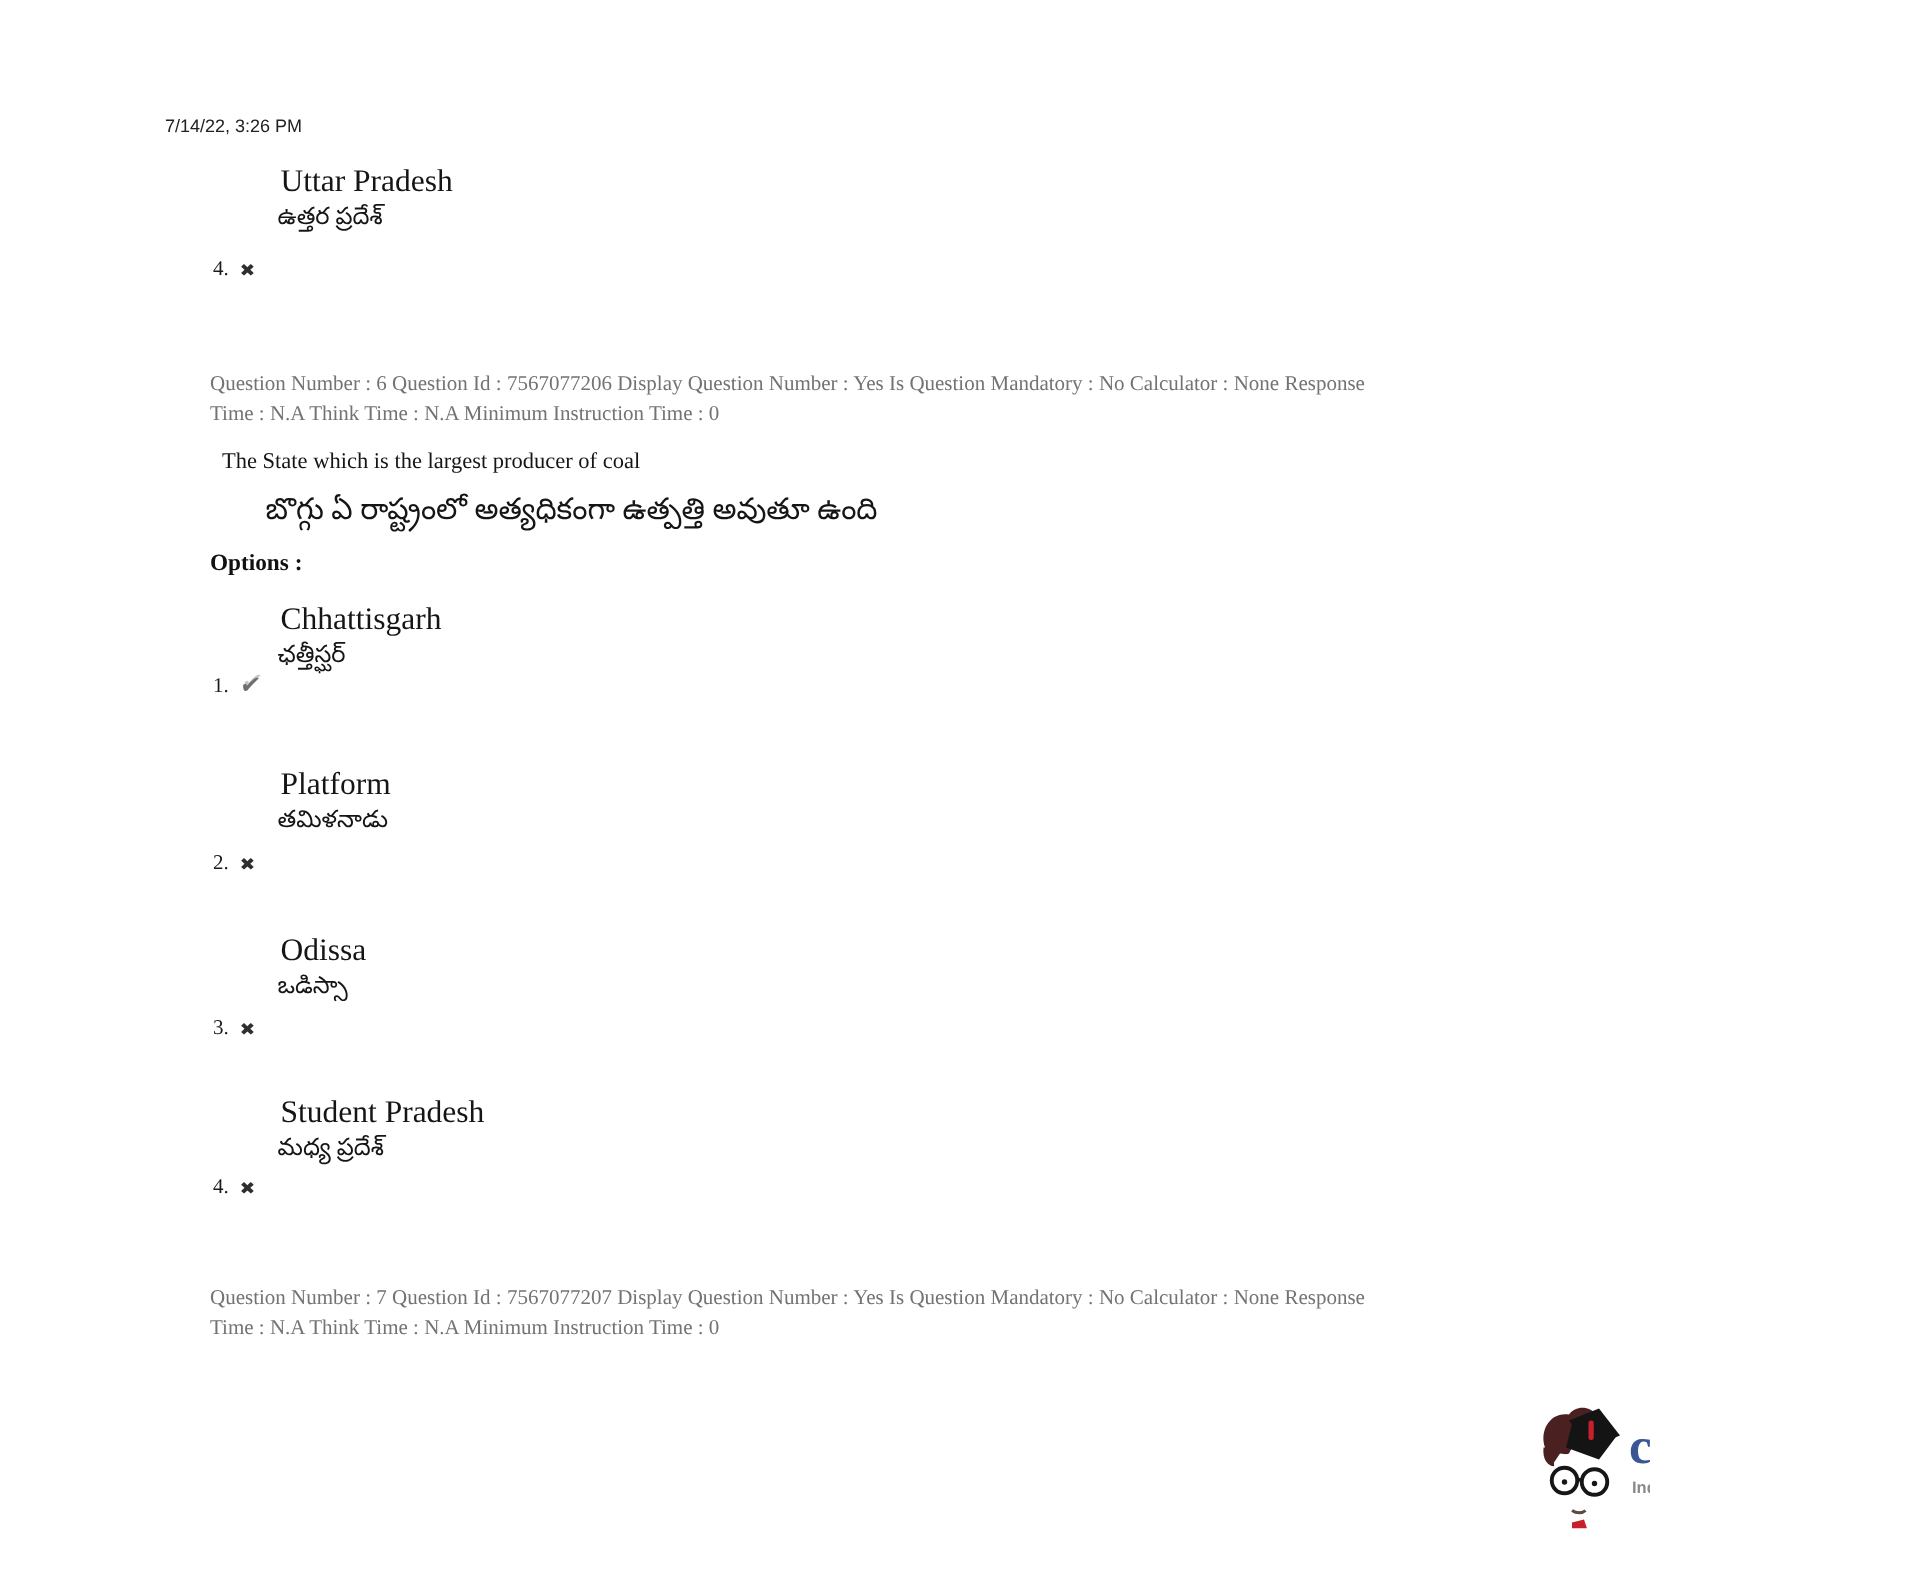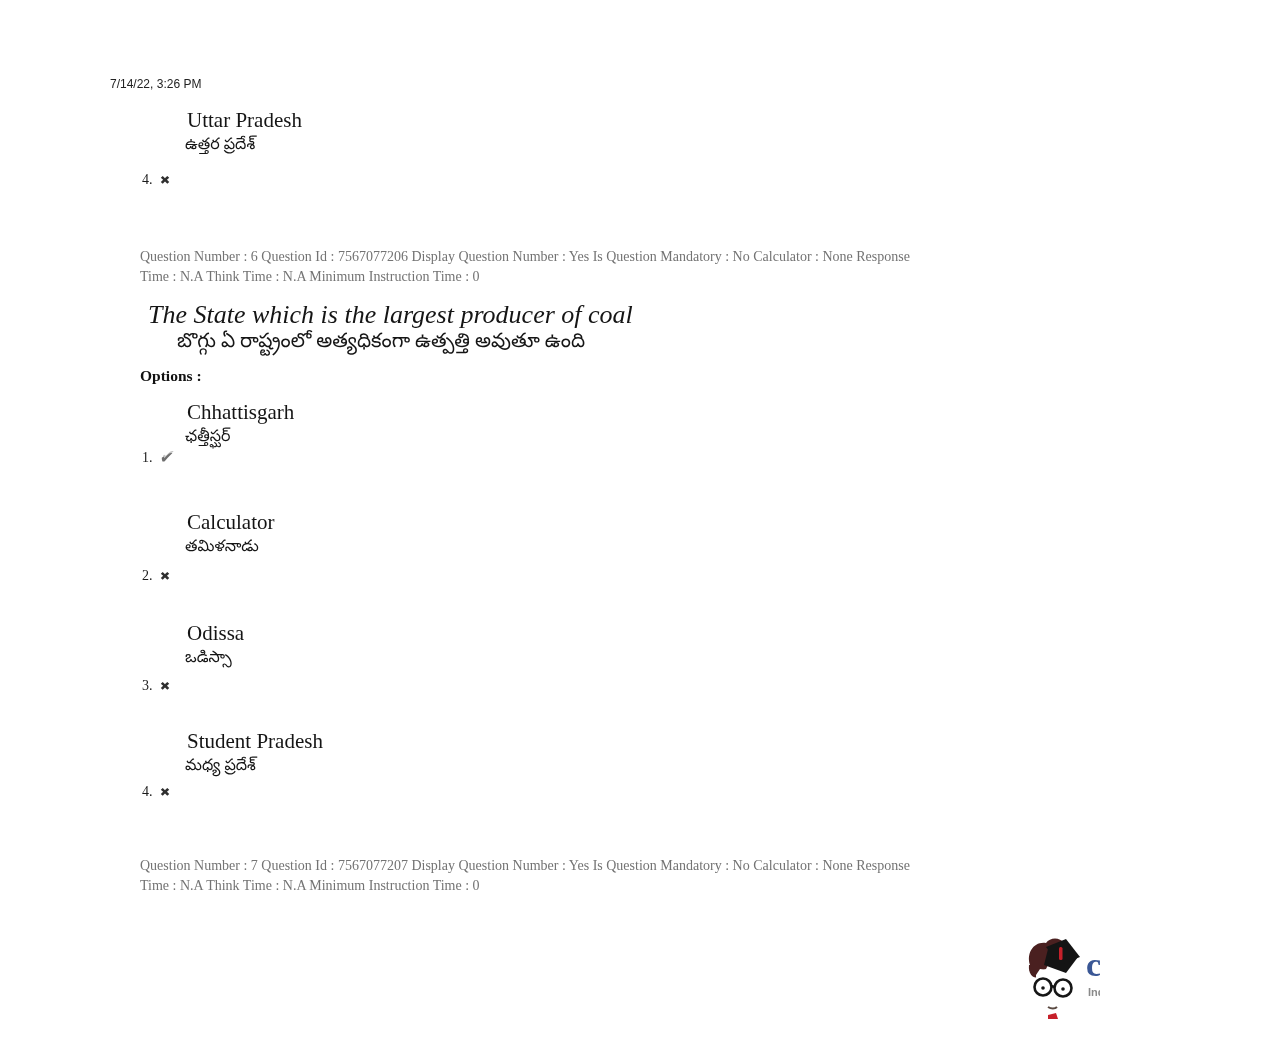--- a/index.html
+++ b/index.html
@@ -25,23 +25,22 @@
     left:140px;
     font-family:"Liberation Serif", serif;
     font-weight:normal;
     font-size:14px;
     line-height:19.5px;
     color:#737373;
     white-space:nowrap;
   }
   .q-en{
     left:148px;
-    font-size:26px;color:#151515;
-    white-space:nowrap;
-    font-style:italic;
+    font-size:15px;color:#151515;
+    white-space:nowrap;
   }
   .q-te{
     left:145px;
     font-size:20px;color:#151515;
     white-space:nowrap;
     margin-left:32px;
   }
   .options-label{
     left:140px;top:367px;
     font-weight:bold;font-size:15.5px;color:#111;
@@ -129,21 +128,21 @@
   <div class="abs option" style="top:400px">
     <div class="opt-en">Chhattisgarh</div>
     <div class="opt-te">ఛత్తీస్ఘర్</div>
     <div class="opt-num-row" style="top:50px">
       <span>1.</span>
       <span class="icon-correct">✔</span>
     </div>
   </div>
 
   <div class="abs option" style="top:510px">
-    <div class="opt-en">Calculator</div>
+    <div class="opt-en">Platform</div>
     <div class="opt-te">తమిళనాడు</div>
     <div class="opt-num-row" style="top:58px">
       <span>2.</span>
       <span class="icon-wrong">✖</span>
     </div>
   </div>
 
   <div class="abs option" style="top:621px">
     <div class="opt-en">Odissa</div>
     <div class="opt-te">ఒడిస్సా</div>

